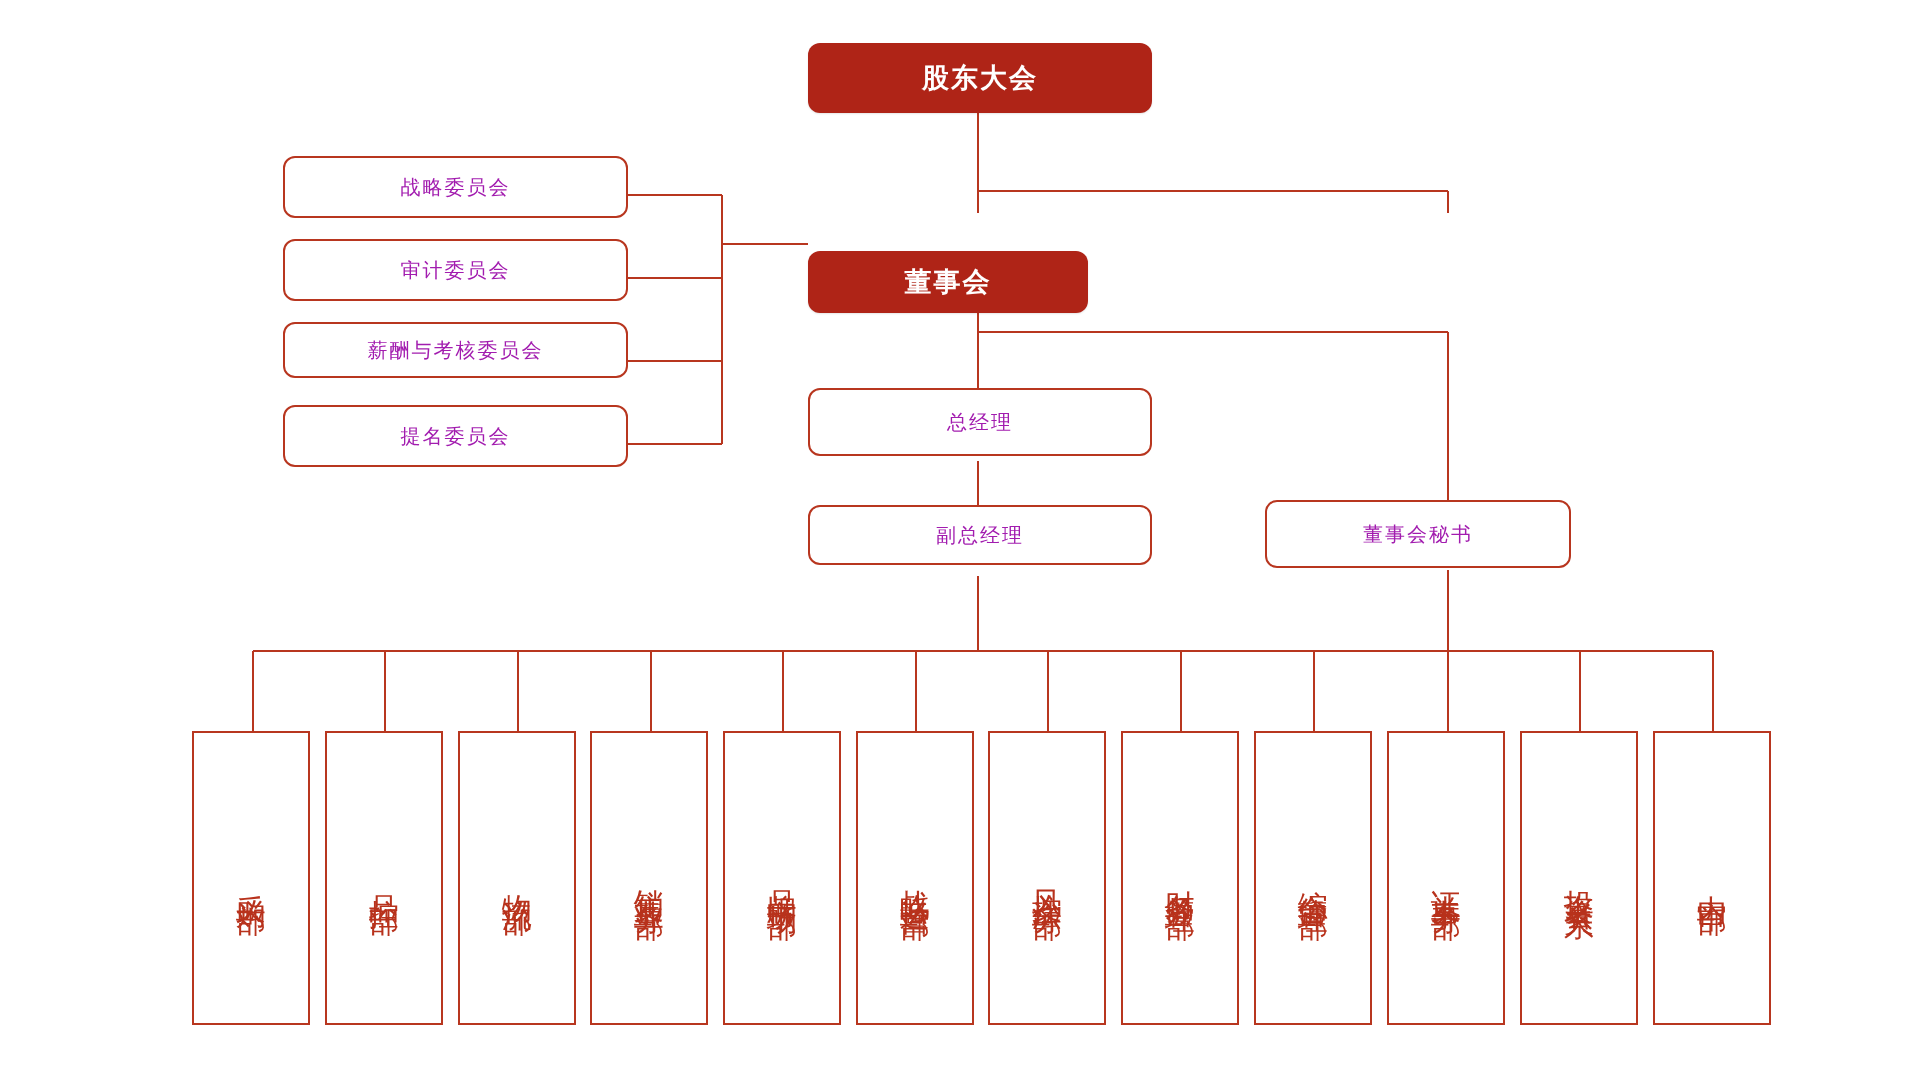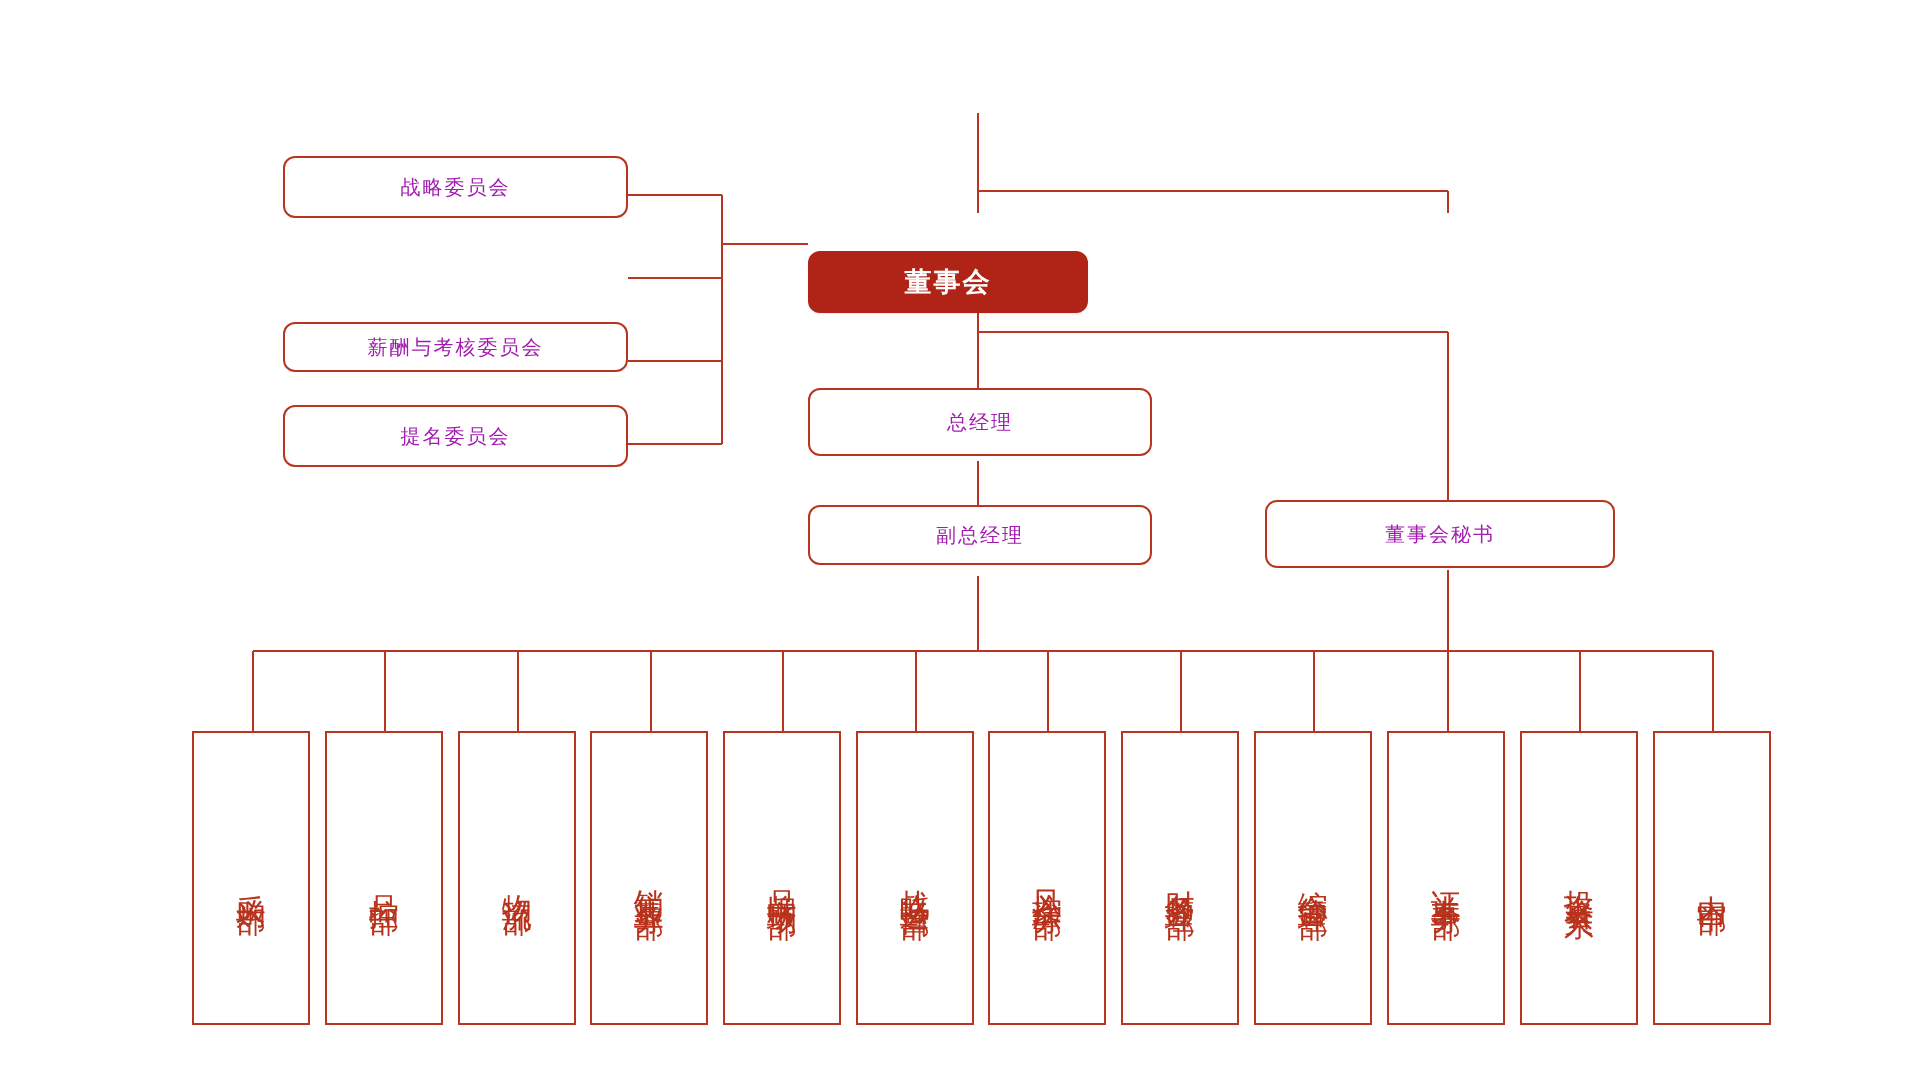--- a/index.html
+++ b/index.html
@@ -119,48 +119,54 @@
       <line x1="722" y1="195" x2="722" y2="444"></line>
       <line x1="722" y1="244" x2="808" y2="244"></line>
 
       <line x1="628" y1="195" x2="722" y2="195"></line>
       <line x1="628" y1="278" x2="722" y2="278"></line>
       <line x1="628" y1="361" x2="722" y2="361"></line>
       <line x1="628" y1="444" x2="722" y2="444"></line>
     </g>
   </svg>
 
+  <div class="node solid" style="left:808px; top:43px; width:344px; height:70px;">
+    <span>股东大会</span>
+  </div>
 
   <div class="node solid" style="left:808px; top:213px; width:280px; height:62px;margin-top:38px;">
     <span>董事会</span>
   </div>
 
 
   <div class="node outline" style="left:283px; top:156px; width:345px; height:62px;">
     <span>战略委员会</span>
   </div>
 
-
-  <div class="node outline" style="left:283px; top:322px; width:345px; height:50px;">
+  <div class="node outline" style="left:283px; top:239px; width:345px; height:62px;">
+    <span>审计委员会</span>
+  </div>
+
+  <div class="node outline" style="left:283px; top:322px; width:345px; height:56px;">
     <span>薪酬与考核委员会</span>
   </div>
 
   <div class="node outline" style="left:808px; top:388px; width:344px; height:68px;">
     <span>总经理</span>
   </div>
 
   <div class="node outline" style="left:283px; top:405px; width:345px; height:62px;">
     <span>提名委员会</span>
   </div>
 
   <div class="node outline" style="left:808px; top:505px; width:344px; height:60px;">
     <span>副总经理</span>
   </div>
 
-  <div class="node outline" style="left:1265px; top:500px; width:350px; height:68px;">
+  <div class="node outline" style="left:1265px; top:500px; width:306px; height:68px;">
     <span>董事会秘书</span>
   </div>
 
   <div class="node dept" style="left:192px; top:731px; width:118px; height:294px;">
     <span>采购部</span>
   </div>
 
   <div class="node dept" style="left:325px; top:731px; width:118px; height:294px;">
     <span>品控部</span>
   </div>

